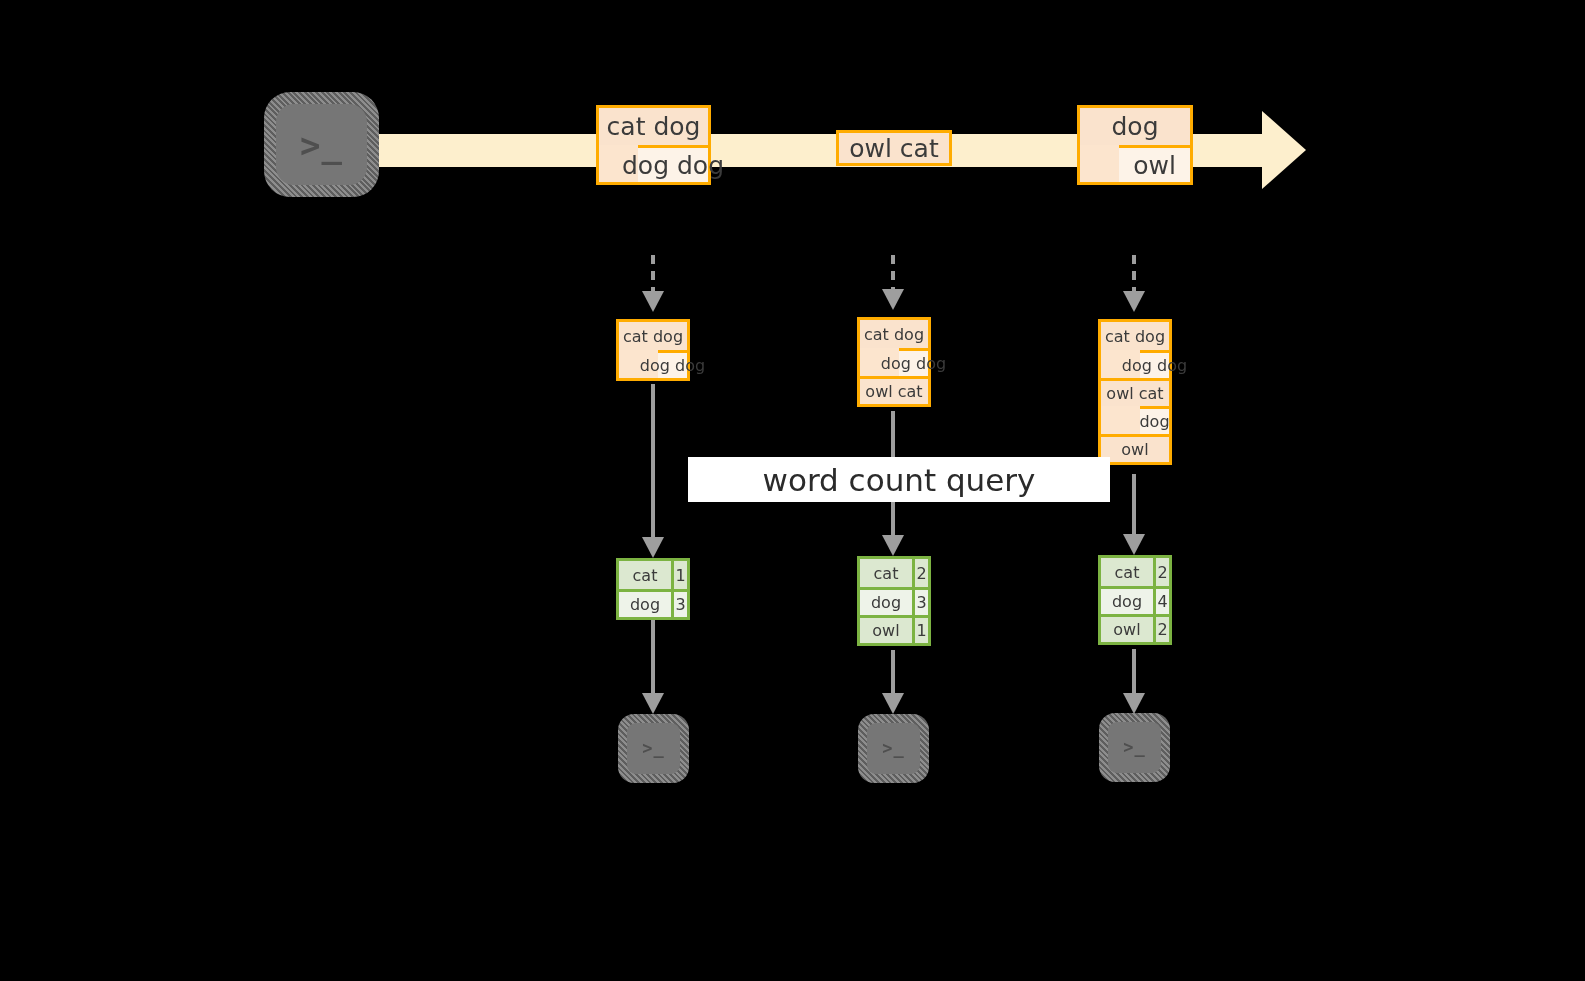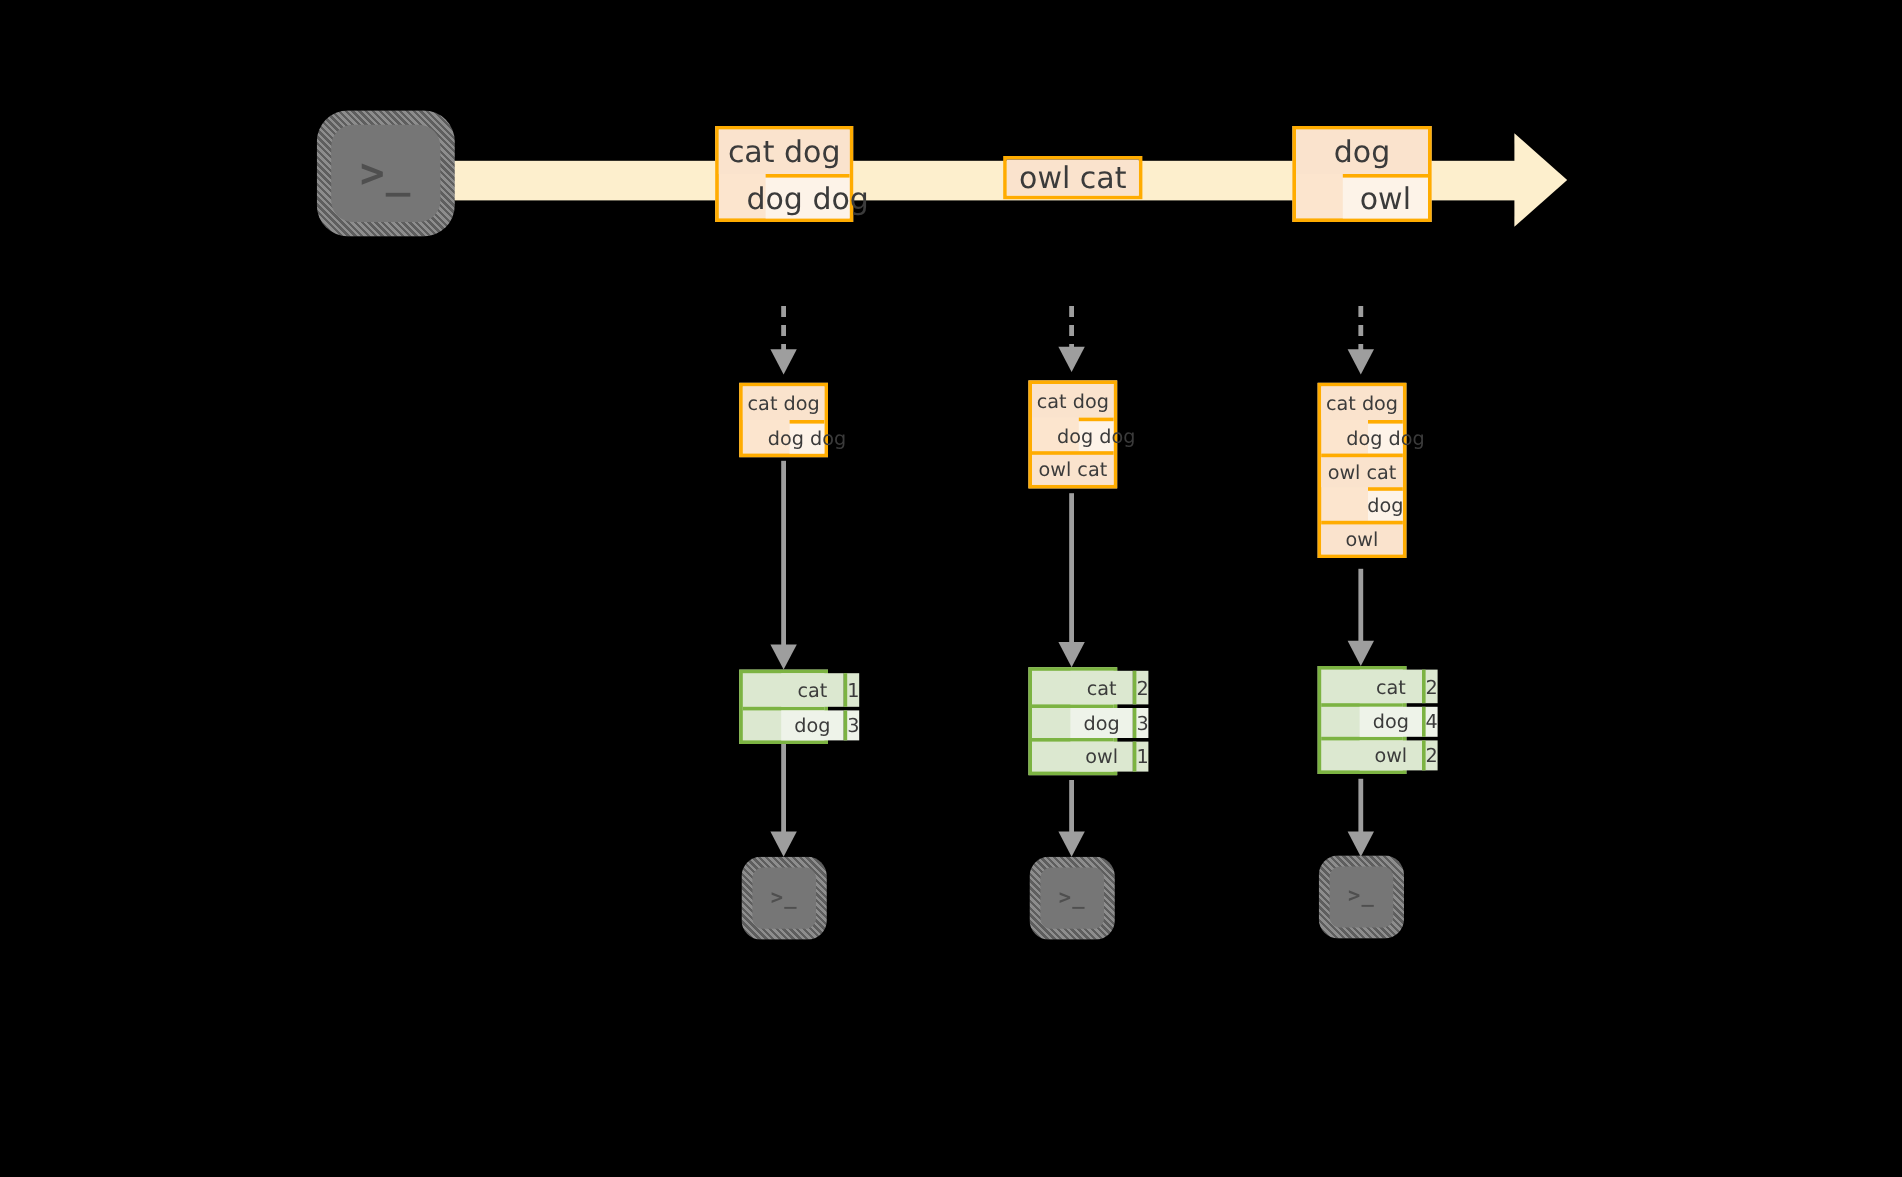--- a/index.html
+++ b/index.html
@@ -97,21 +97,20 @@
   .gbox {
     position: absolute;
     box-sizing: border-box;
     border: 3px solid #7CB342;
     background: #DCE8D0;
   }
   .gbox .grow {
     display: flex;
     height: 28px;
     box-sizing: border-box;
-    padding-left: 32px;
   }
   .gbox .grow + .grow { border-top: 3px solid #7CB342; }
   .gbox .grow.shade-a .gcell { background: #DCE8D0; }
   .gbox .grow.shade-b .gcell { background: #EEF3E9; }
   .gbox .gcell {
     box-sizing: border-box;
     display: flex;
     align-items: center;
     justify-content: center;
     font-size: 16px;
@@ -276,14 +275,15 @@
   </div>
 
   <div class="vline" style="left:1132px; top:649px; height:46px;"></div>
   <div class="ahead" style="left:1123px; top:693px;"></div>
 
   <div class="terminal small" style="left:1099px; top:713px; width:71px; height:69px;">
     <div class="terminal-inner"></div>
     <div class="prompt">&gt;_</div>
   </div>
 
+  <div class="query-label" style="left:688px; top:457px; width:422px; height:45px;">word count query</div>
 
 </div>
 
 </body></html>

